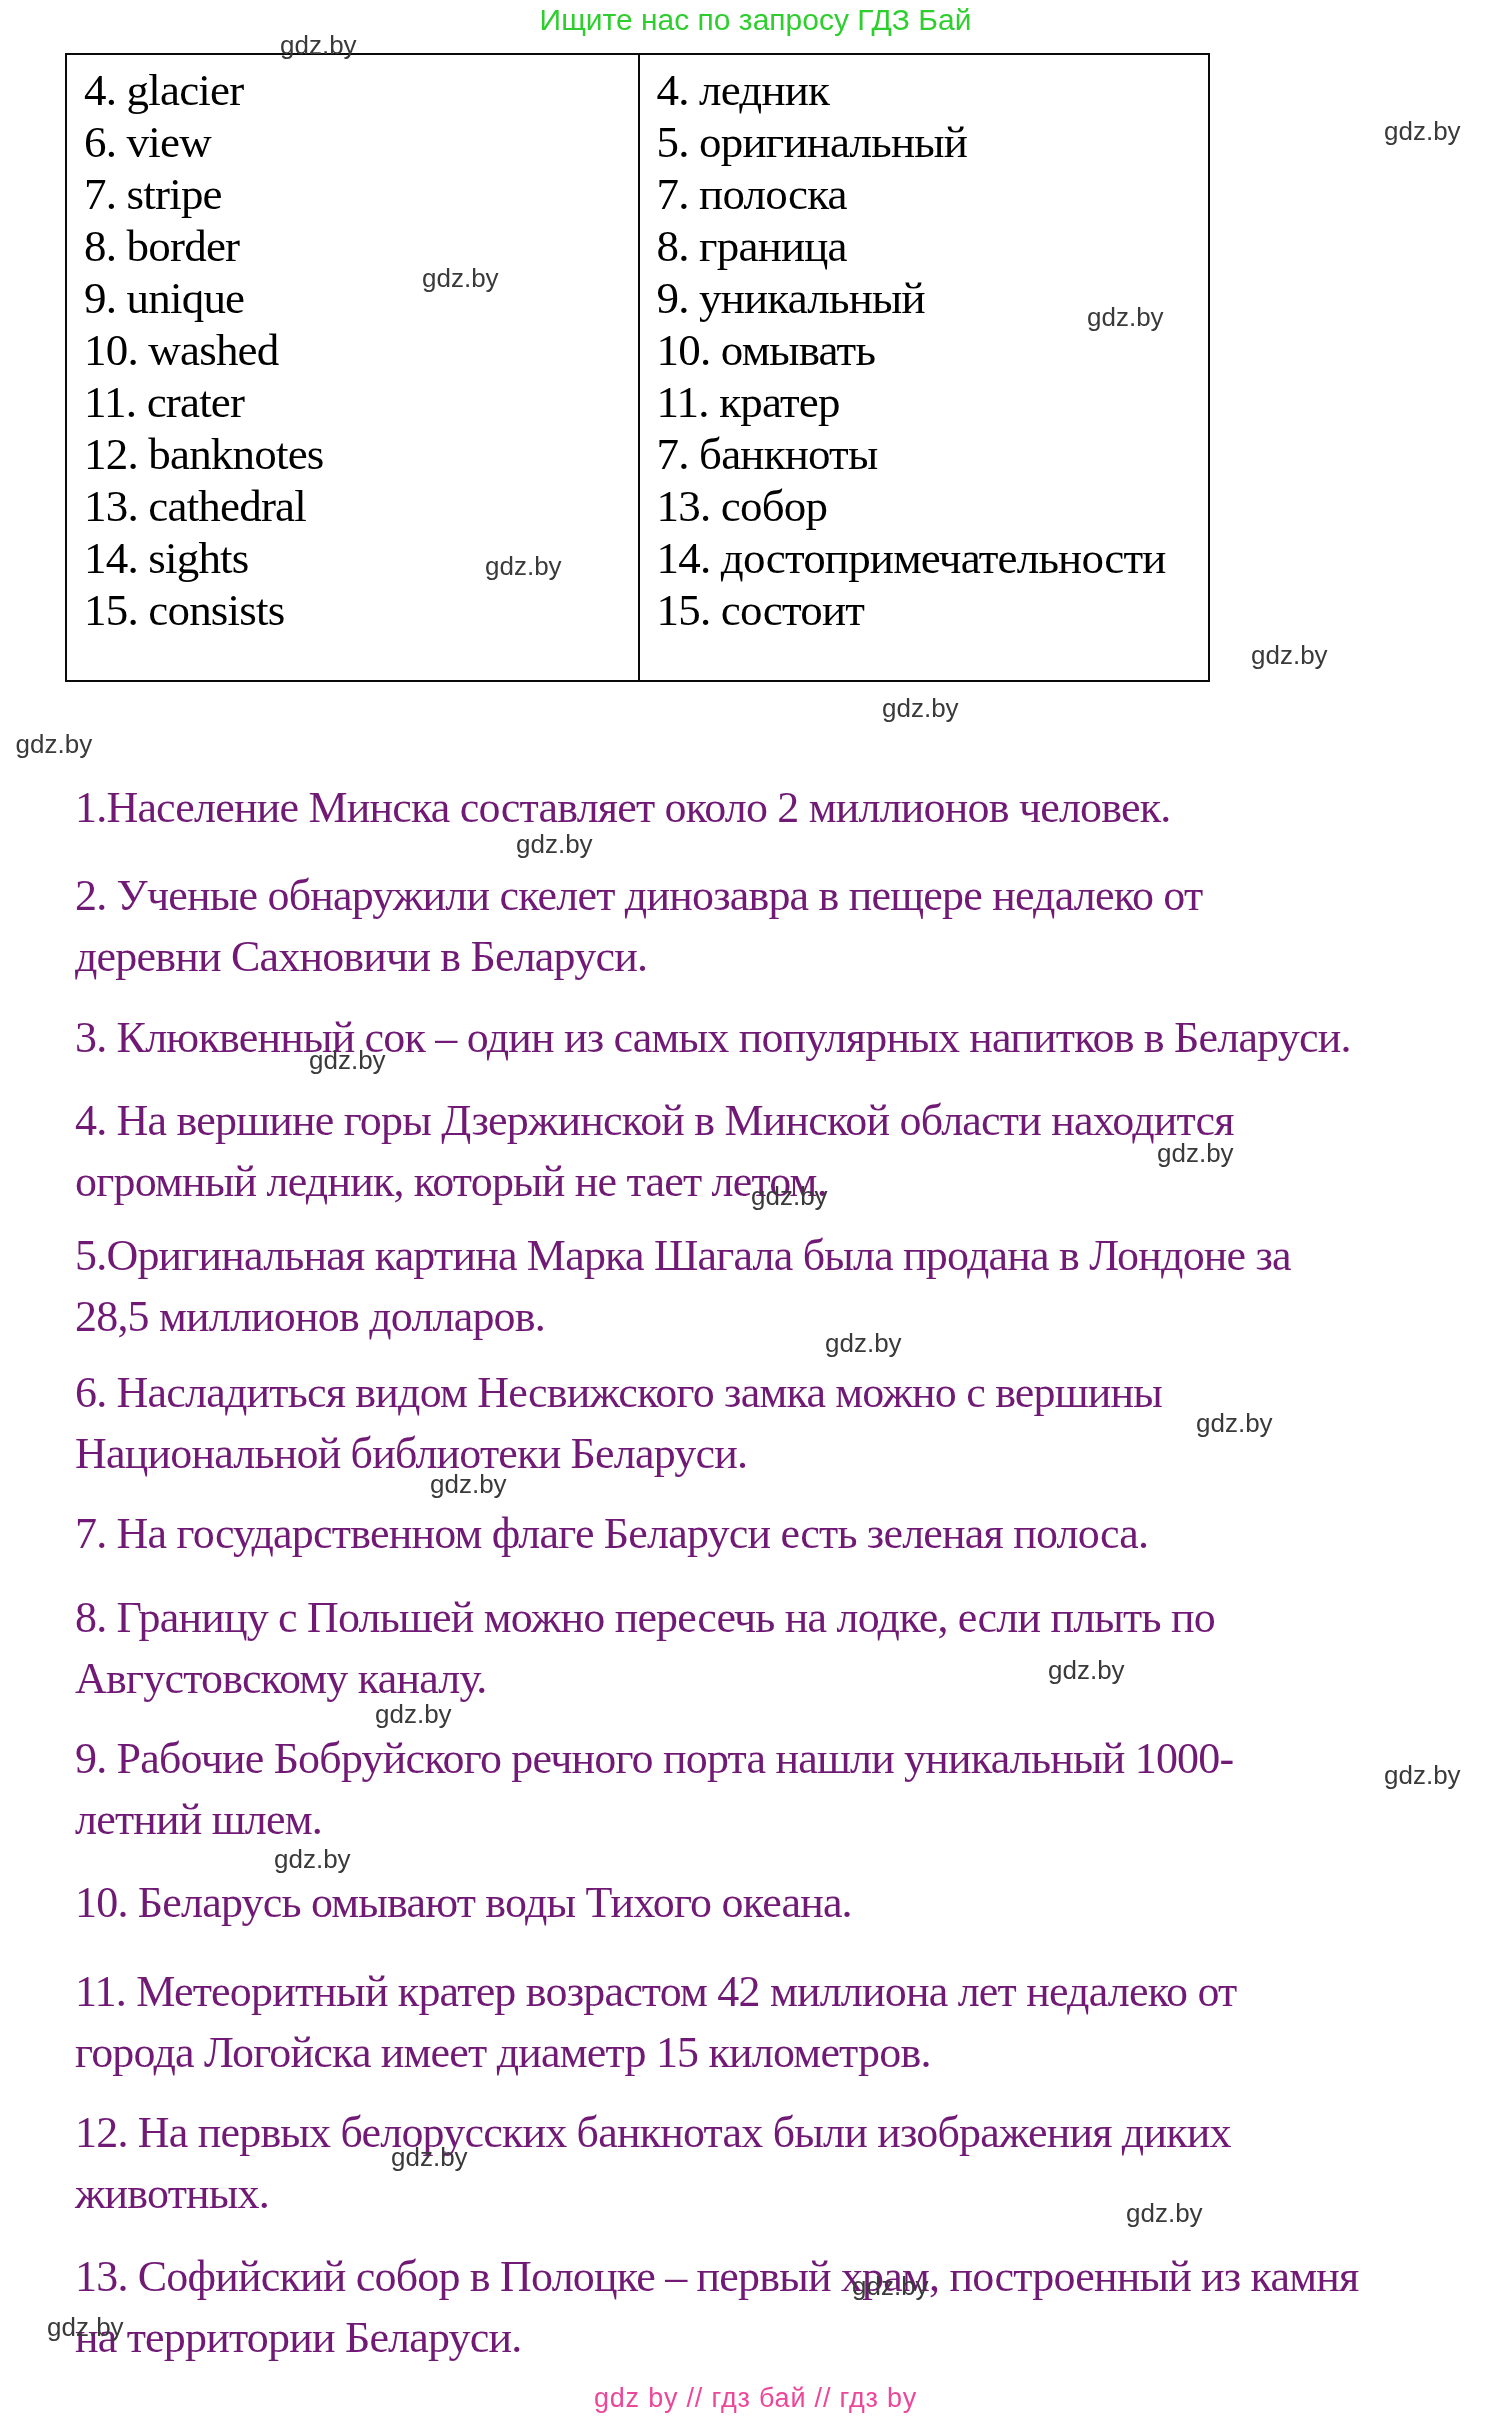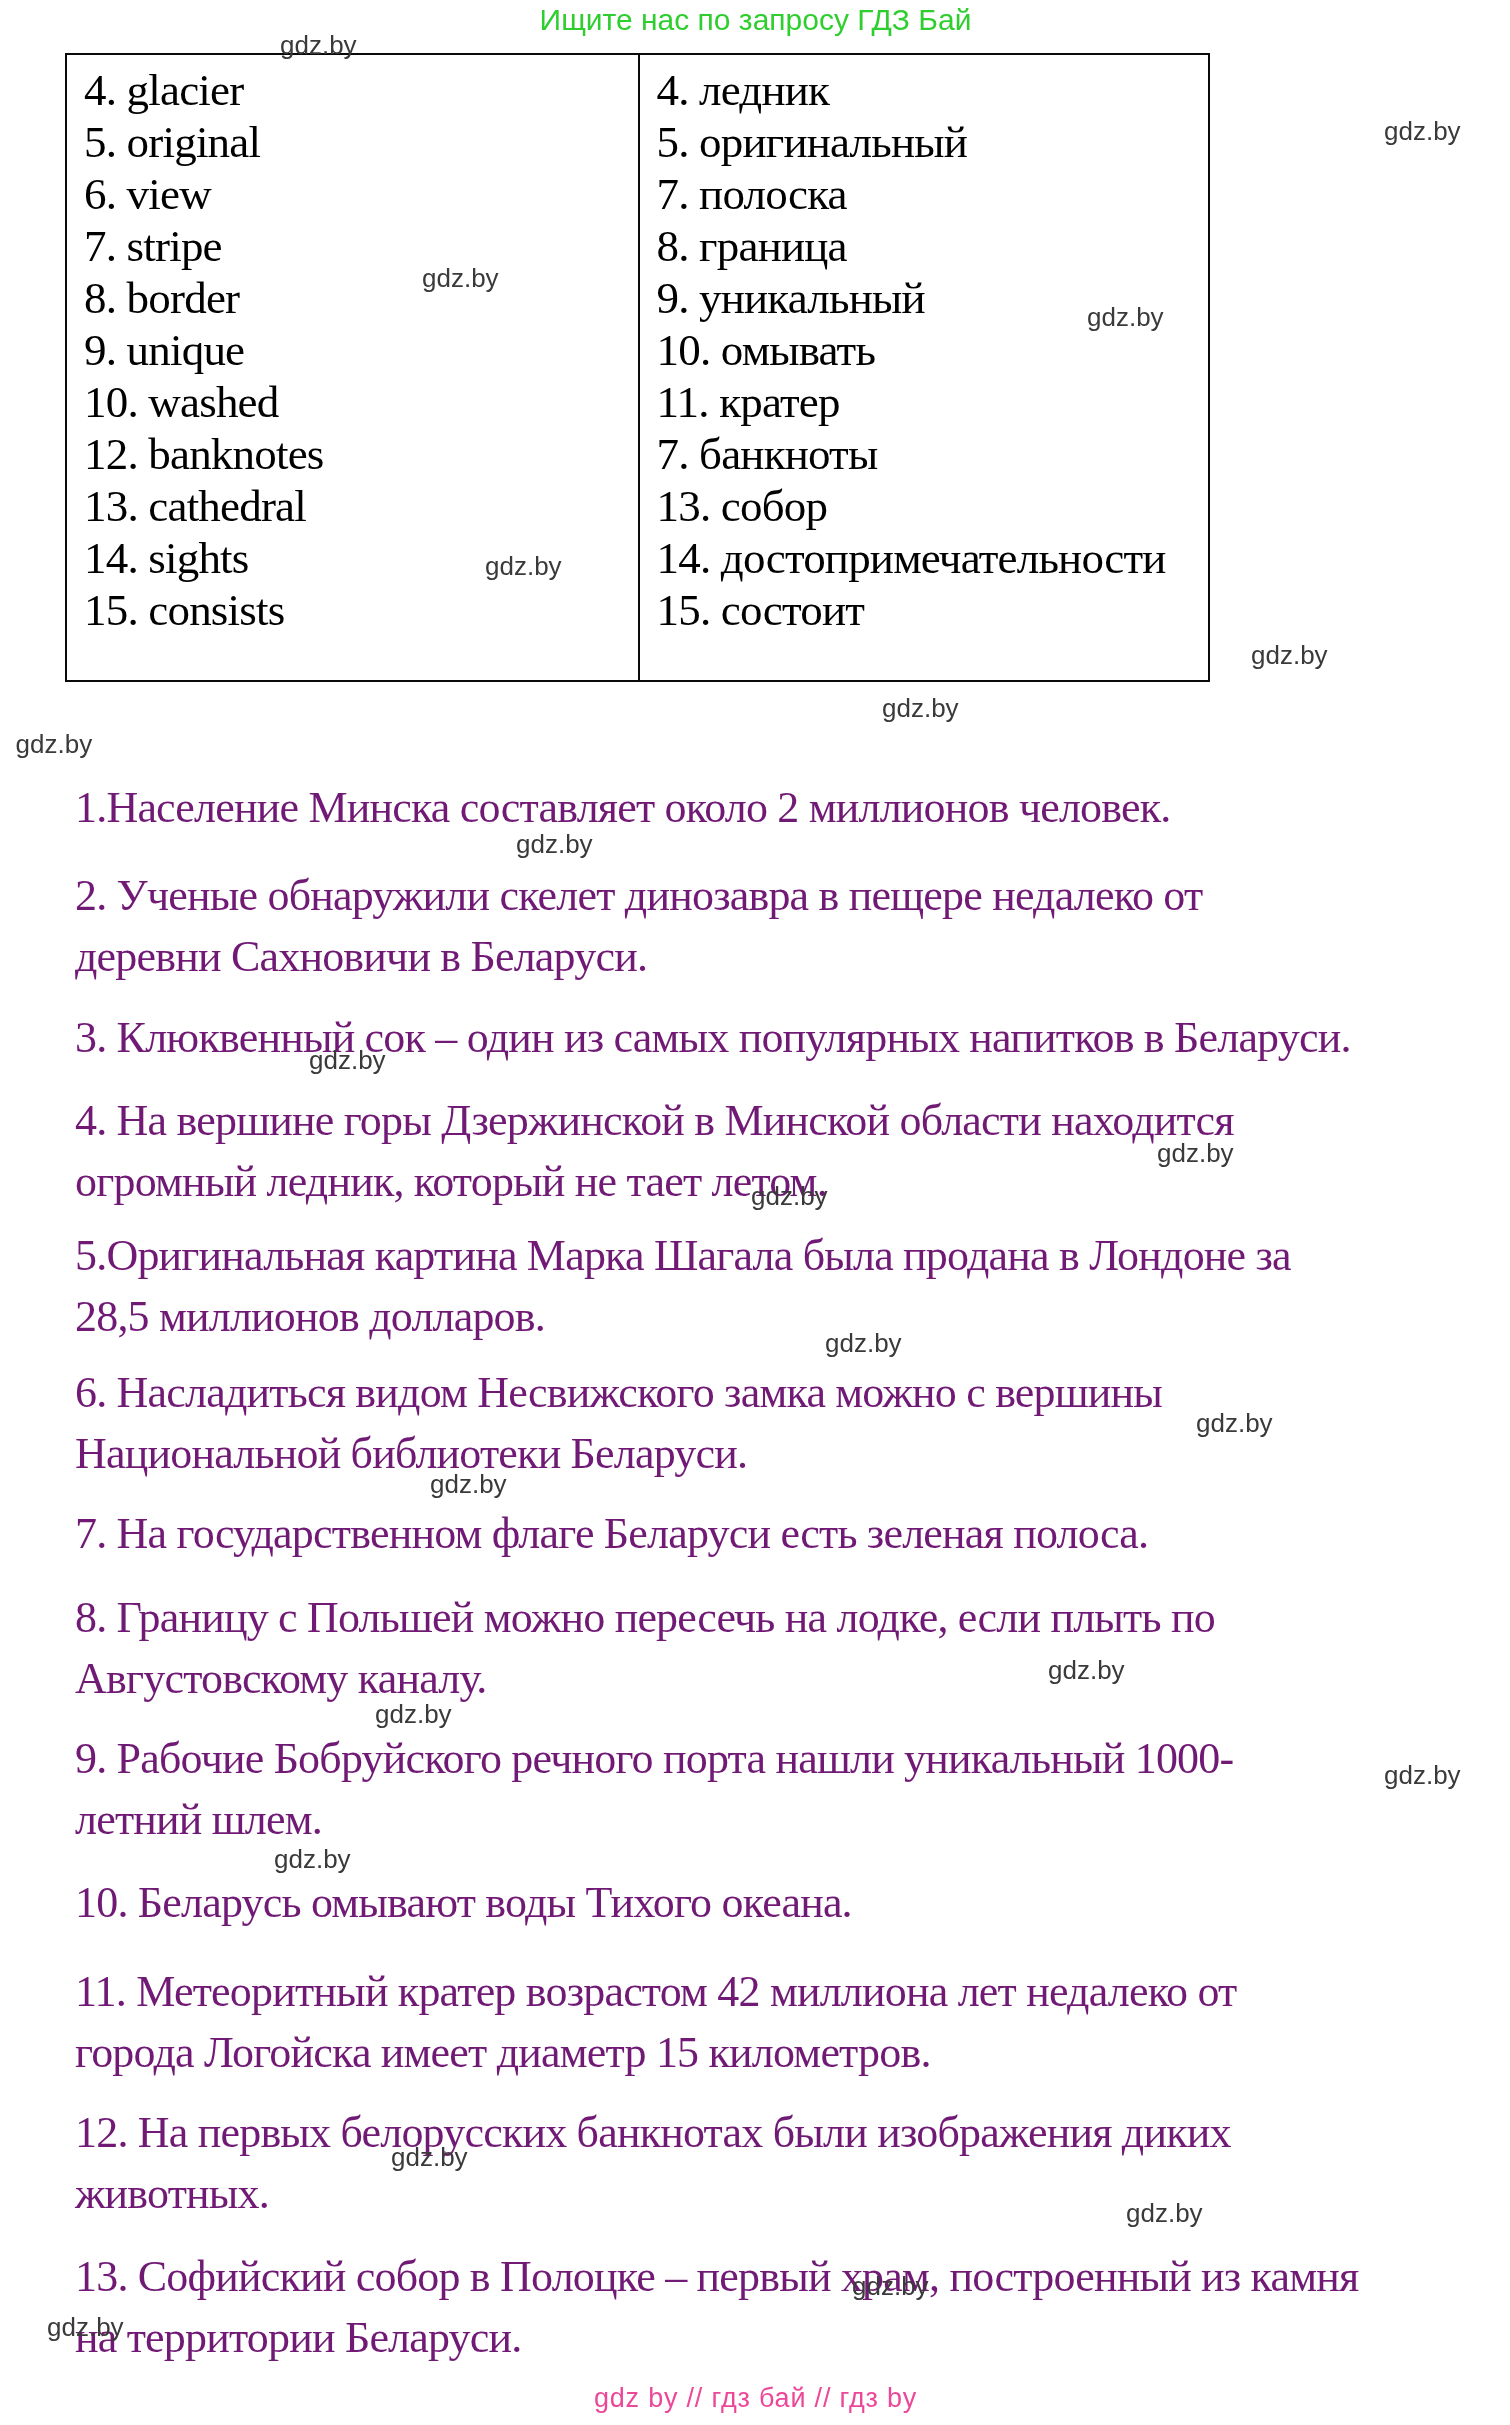--- a/index.html
+++ b/index.html
@@ -75,26 +75,26 @@
 </head>
 <body>
 
 <div class="page">
 
   <div class="promo" style="color: rgb(47, 206, 47);">Ищите нас по запросу ГДЗ Бай</div>
 
   <div class="vocab-box">
     <div class="vcol left" id="vocab-left">
         <div class="vocab-row">4. glacier</div>
-        <div class="vocab-row">5. original</div>
         <div class="vocab-row">6. view</div>
         <div class="vocab-row">7. stripe</div>
         <div class="vocab-row">8. border</div>
         <div class="vocab-row">9. unique</div>
         <div class="vocab-row">10. washed</div>
+        <div class="vocab-row">11. crater</div>
         <div class="vocab-row">12. banknotes</div>
         <div class="vocab-row">13. cathedral</div>
         <div class="vocab-row">14. sights</div>
         <div class="vocab-row">15. consists</div>
       </div>
     <div class="vcol right" id="vocab-right">
         <div class="vocab-row">4. ледник</div>
         <div class="vocab-row">5. оригинальный</div>
         <div class="vocab-row">7. полоска</div>
         <div class="vocab-row">8. граница</div>

